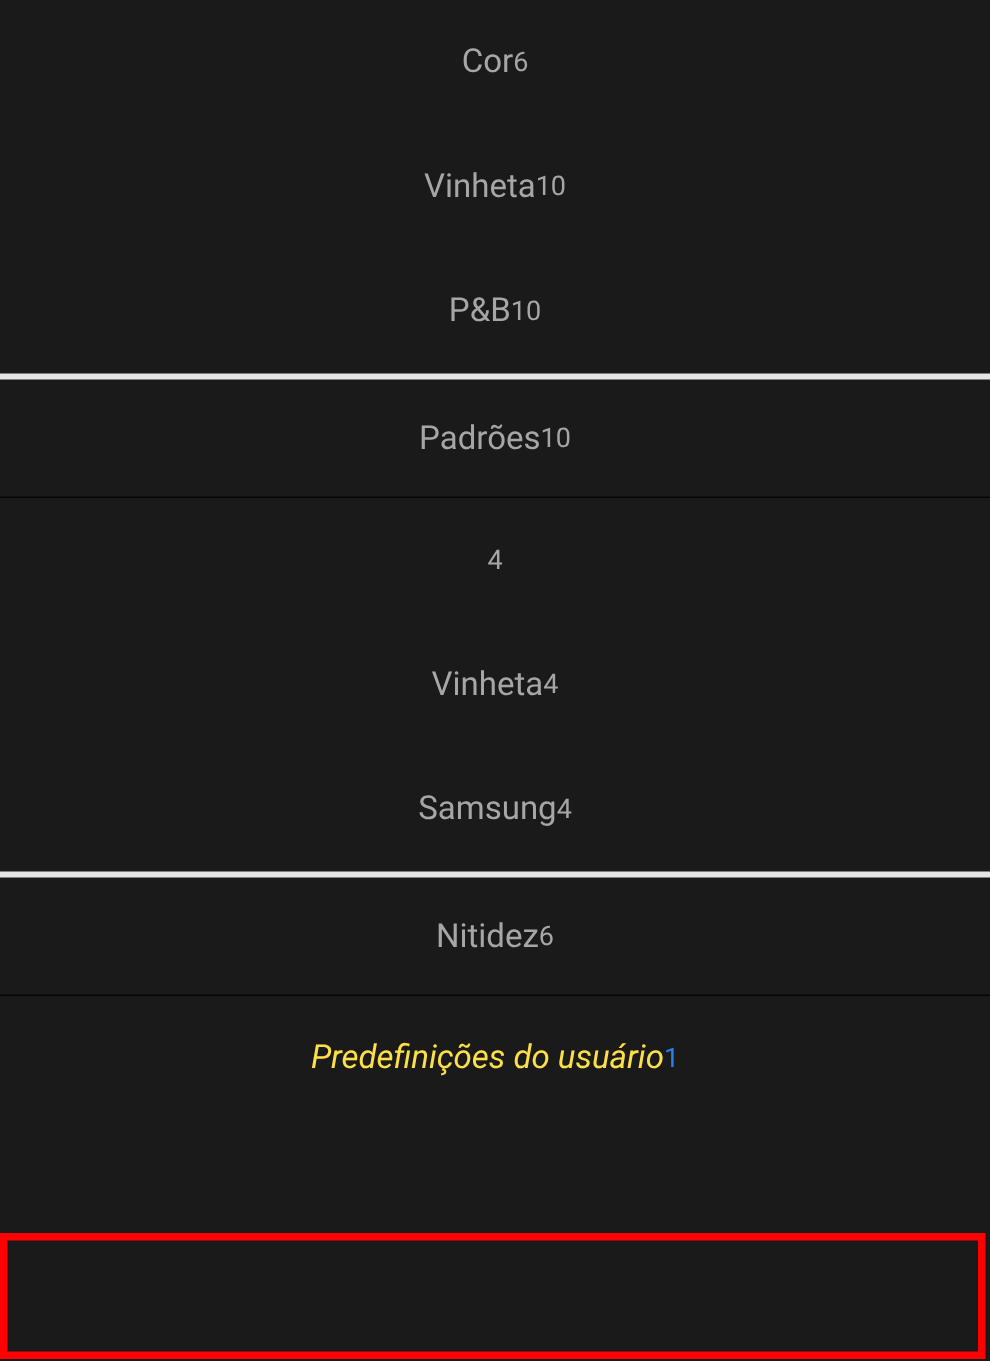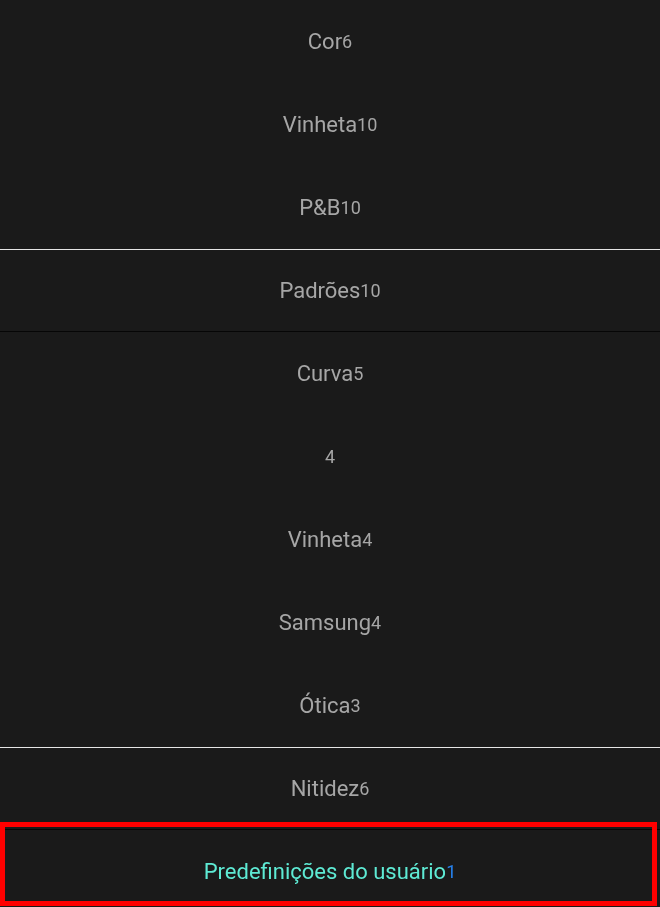--- a/index.html
+++ b/index.html
@@ -25,38 +25,39 @@
       display: flex;
       justify-content: center;
       align-items: center;
       height: 83px;
       padding: 17px 26px;
       cursor: pointer;
       position: relative;
     }
 
     .list-item.with-border {
-      border-top: 1px solid #e5e5e5;
+      border-top: 4px solid #e5e5e5;
       border-bottom: 1px solid #060606;
     }
 
     .item-label {
       font-size: 22px;
       color: #a6a6a6;
       font-weight: 400;
     }
 
     .item-count {
       font-size: 18px;
       color: #a6a6a6;
       font-weight: 400;
     }
 
     .list-item.selected .item-label {
-      color: #5eead4;
+      color: #fde047;
+      font-style: italic;
     }
 
     .list-item.selected .item-count {
       color: #2680eb;
     }
 
     .highlight-box {
       position: absolute;
       border: 5px solid #ff0000;
       left: 0;
@@ -81,37 +82,29 @@
     </div>
     <div class="list-item ">
       <span class="item-label">P&amp;B</span>
       <span class="item-count">10</span>
     </div>
     <div class="list-item with-border">
       <span class="item-label">Padrões</span>
       <span class="item-count">10</span>
     </div>
     <div class="list-item ">
-      <span class="item-label">Curva</span>
-      <span class="item-count">5</span>
-    </div>
-    <div class="list-item ">
       <span class="item-count">4</span>
     </div>
     <div class="list-item ">
       <span class="item-label">Vinheta</span>
       <span class="item-count">4</span>
     </div>
     <div class="list-item ">
       <span class="item-label">Samsung</span>
       <span class="item-count">4</span>
-    </div>
-    <div class="list-item ">
-      <span class="item-label">Ótica</span>
-      <span class="item-count">3</span>
     </div>
     <div class="list-item with-border">
       <span class="item-label">Nitidez</span>
       <span class="item-count">6</span>
     </div>
     <div class="list-item  selected">
       <span class="item-label">Predefinições do usuário</span>
       <span class="item-count">1</span>
     </div>
   </div>

